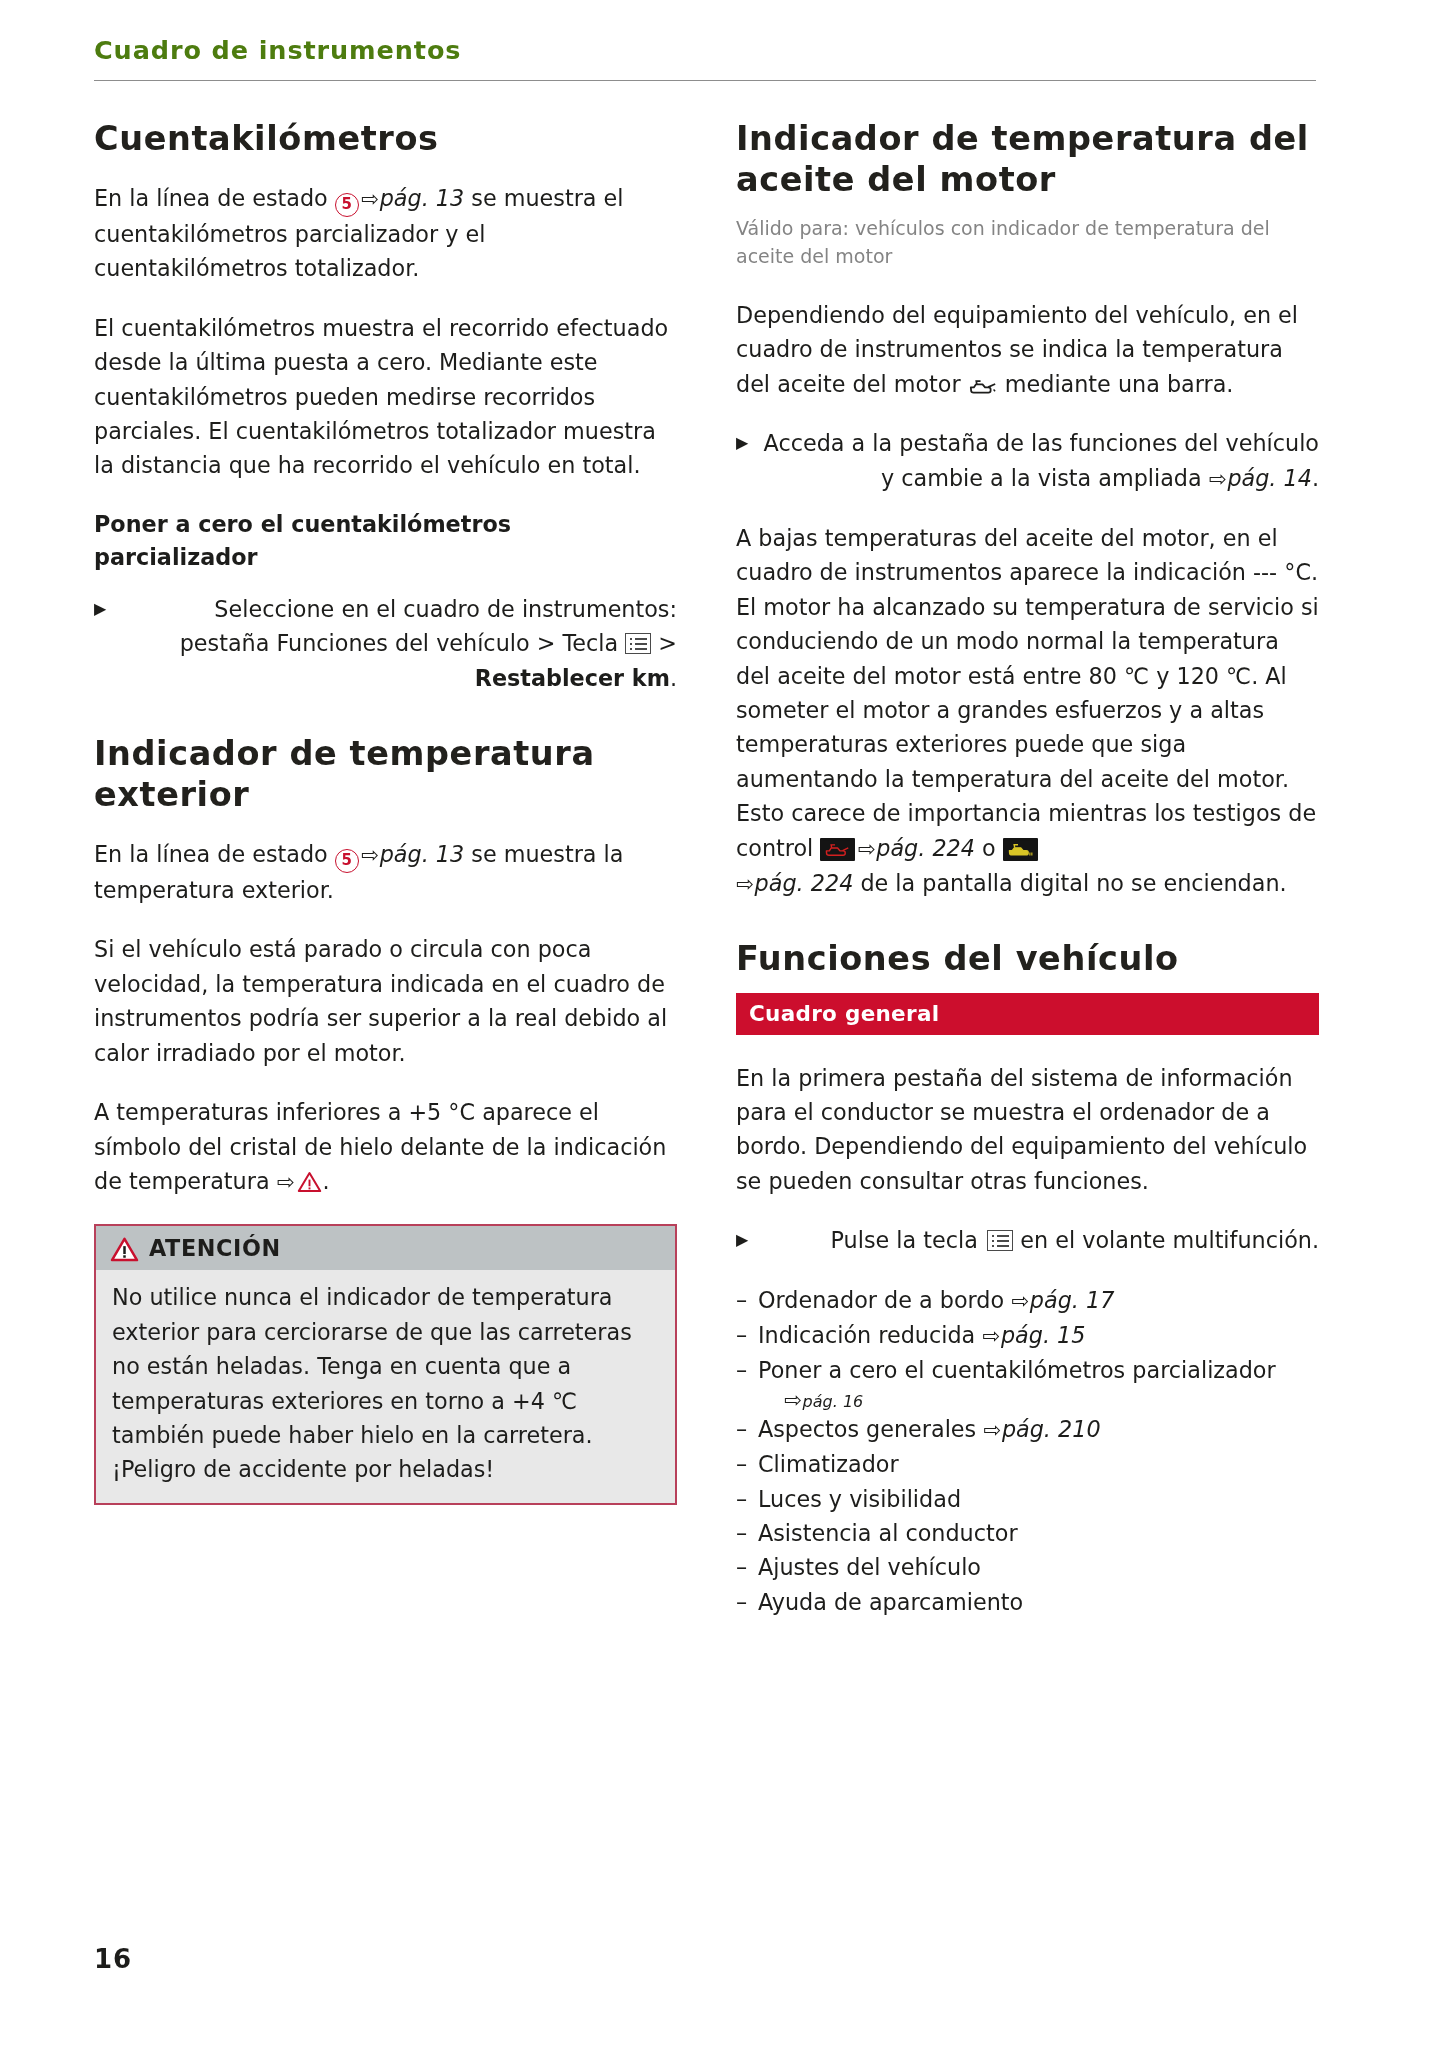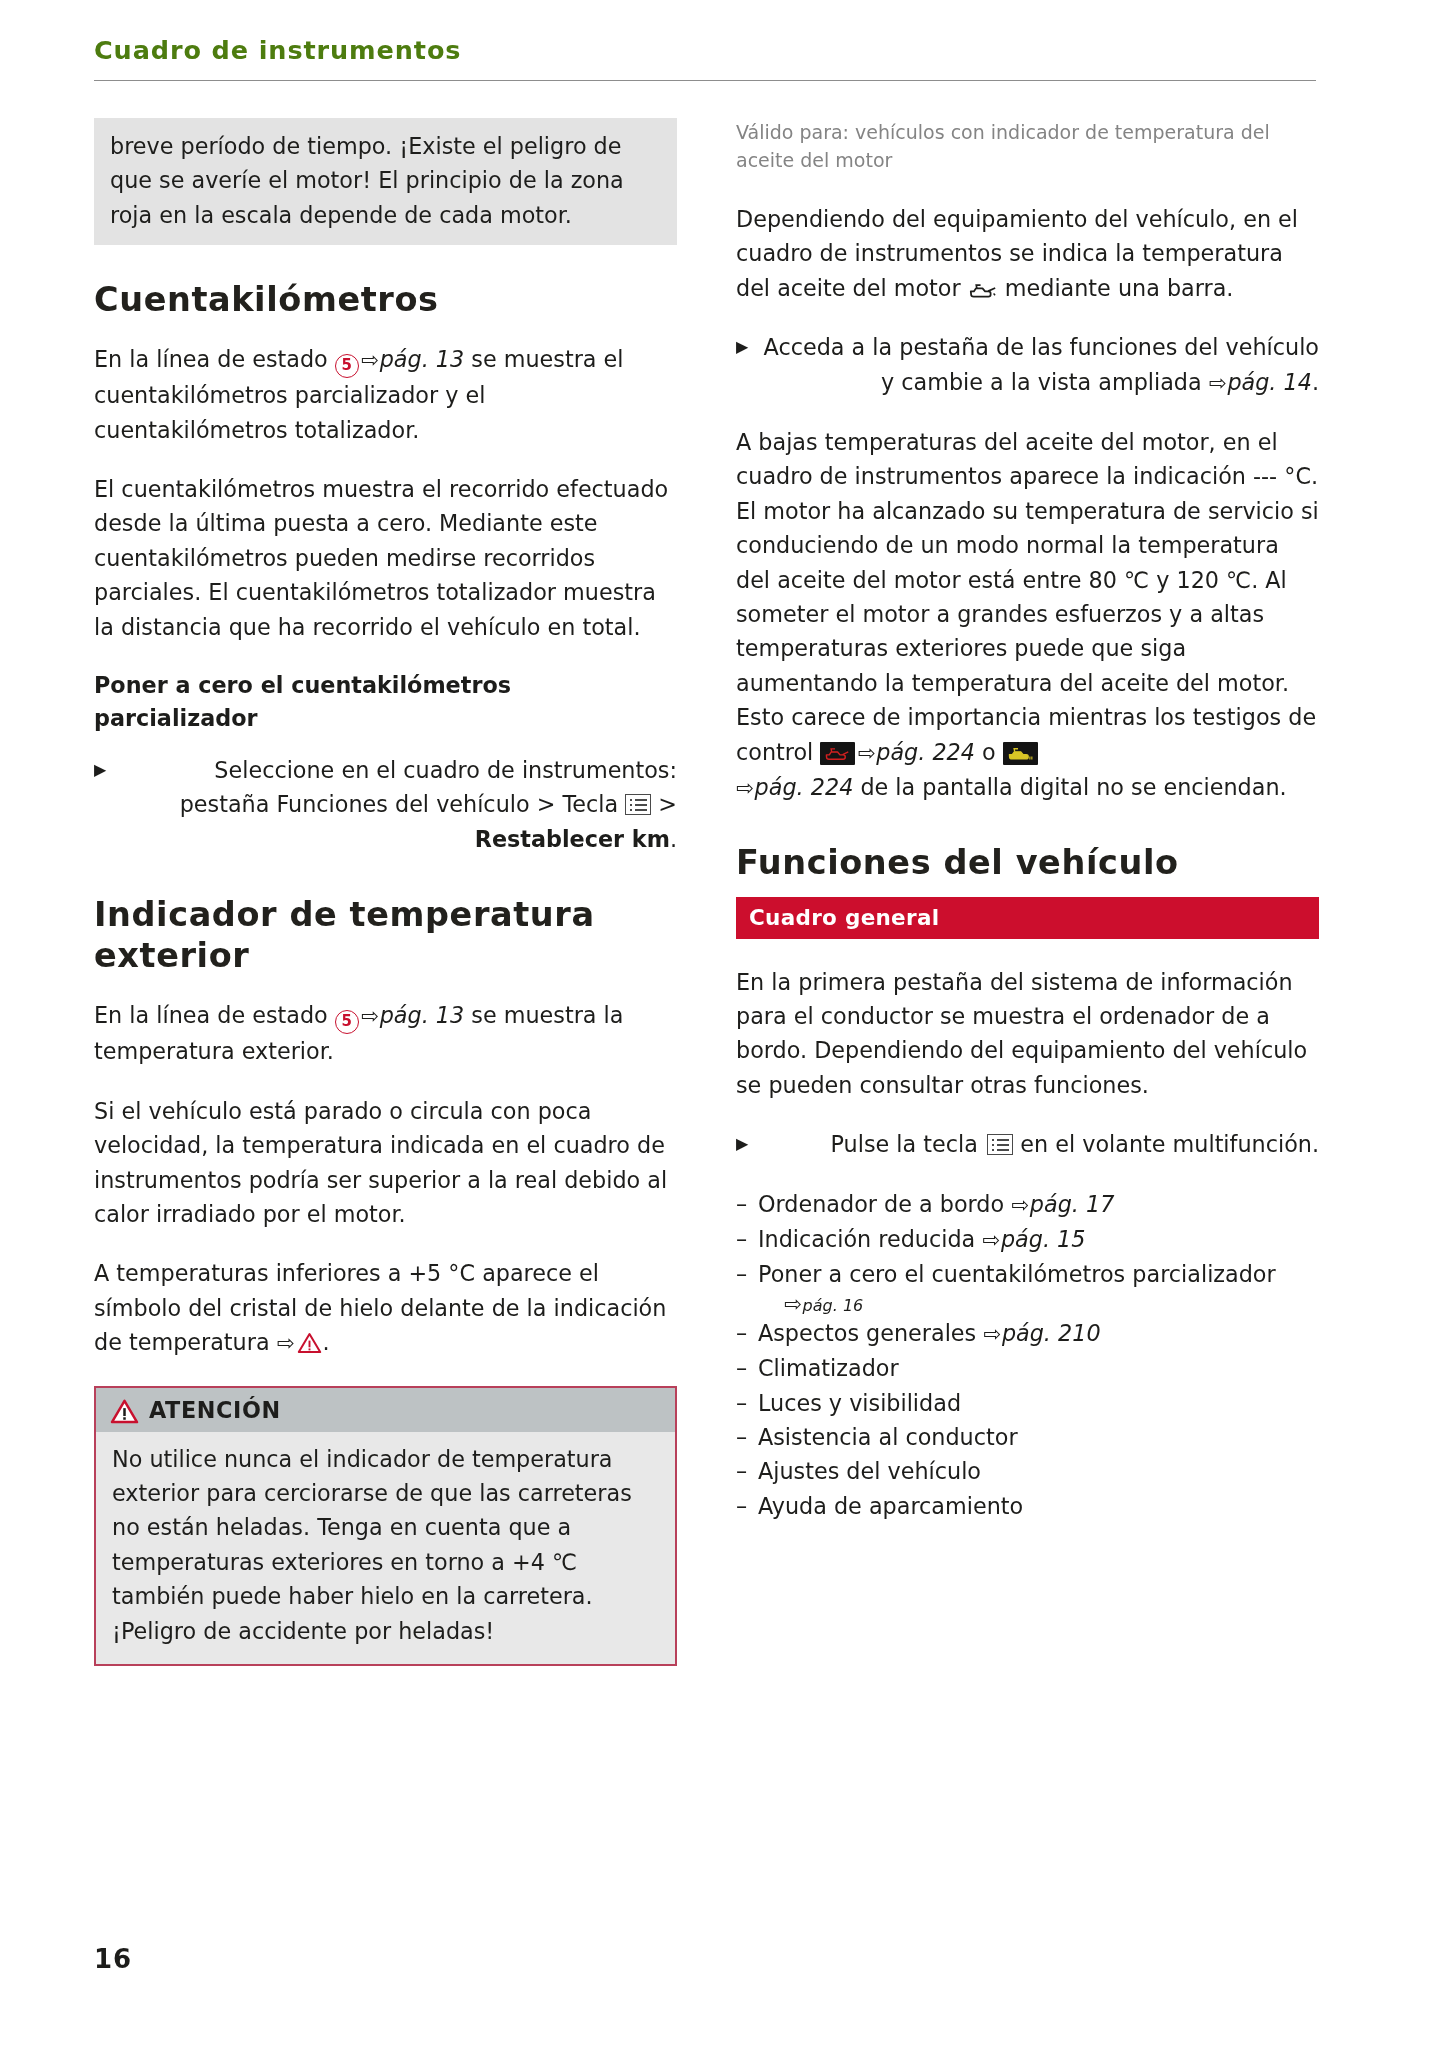--- a/index.html
+++ b/index.html
@@ -271,21 +271,20 @@
 
   <div class="runhead">
     <div class="runhead-title">Cuadro de instrumentos</div>
     <div class="runhead-rule"></div>
   </div>
 
   <div class="cols">
 
     <div class="col col-left">
 
-      <div class="grey-block">breve período de tiempo. ¡Existe el peligro de que se averíe el motor! El principio de la zona roja en la escala depende de cada motor.</div>
 
       <div class="h1">Cuentakilómetros</div>
 
       <p><span>En la línea de estado </span><span class="circnum">5</span><span class="nowrap"> <span class="arrow">⇨</span><span class="ref">pág. 13</span></span><span> se muestra el cuentakilómetros parcializador y el cuentakilómetros totalizador.</span></p>
 
       <p>El cuentakilómetros muestra el recorrido efectuado desde la última puesta a cero. Mediante este cuentakilómetros pueden medirse recorridos parciales. El cuentakilómetros totalizador muestra la distancia que ha recorrido el vehículo en total.</p>
 
       <div class="h3">Poner a cero el cuentakilómetros parcializador</div>
 
       <div class="bullet">
@@ -314,20 +313,21 @@
               </svg></span>
           <span class="wtitle">ATENCIÓN</span>
         </div>
         <div class="warnbox-body">No utilice nunca el indicador de temperatura exterior para cerciorarse de que las carreteras no están heladas. Tenga en cuenta que a temperaturas exteriores en torno a +4 ℃ también puede haber hielo en la carretera. ¡Peligro de accidente por heladas!</div>
       </div>
 
     </div>
 
     <div class="col col-right">
 
+      <div class="h1 tight">Indicador de temperatura del aceite del motor</div>
       <div class="valid-for">Válido para: vehículos con indicador de temperatura del aceite del motor</div>
 
       <p><span>Dependiendo del equipamiento del vehículo, en el cuadro de instrumentos se indica la temperatura del aceite del motor </span><span class="oilinline"><svg viewBox="0 0 32 20" width="30" height="20" aria-hidden="true">
               <path d="M3 11.5 h3.2 l2.2 -3.2 h7.1 l2.7 3.2 h3.3 c1.8 0 2.6 0.6 2.6 1.9 v1.7 c0 1.2 -0.9 1.9 -2.4 1.9 h-15.6 c-1.8 0 -2.8 -0.8 -2.8 -2.2 z" fill="none" stroke="#1d1d1b" stroke-width="1.9" stroke-linejoin="round"></path>
               <path d="M21.5 11.2 l7.5 -3.4" fill="none" stroke="#1d1d1b" stroke-width="1.8"></path>
               <path d="M9.4 8.1 l-0.6 -3.4 h4.6" fill="none" stroke="#1d1d1b" stroke-width="1.8"></path>
               <path d="M27.3 13.8 l1.6 1.8" fill="none" stroke="#1d1d1b" stroke-width="1.6"></path>
             </svg></span><span> mediante una barra.</span></p>
 
       <div class="bullet">

